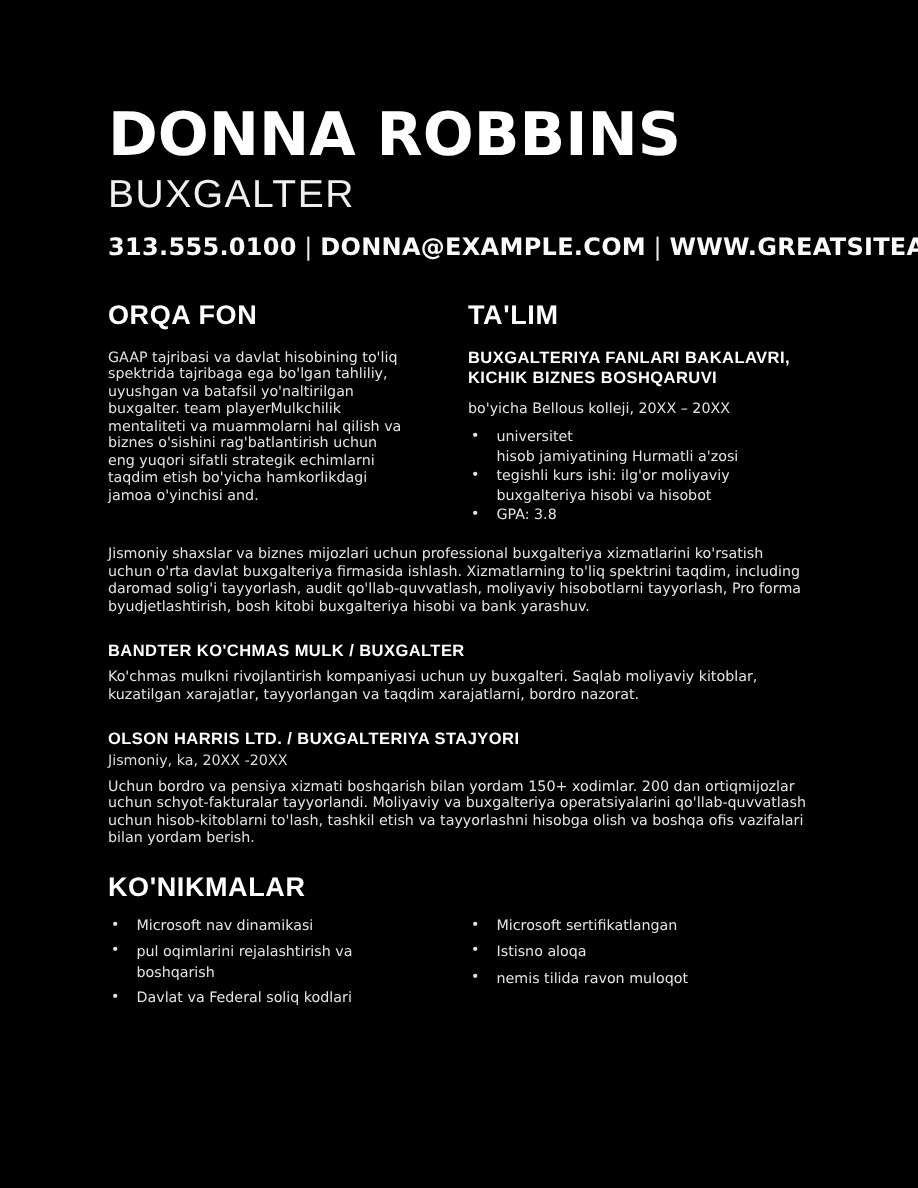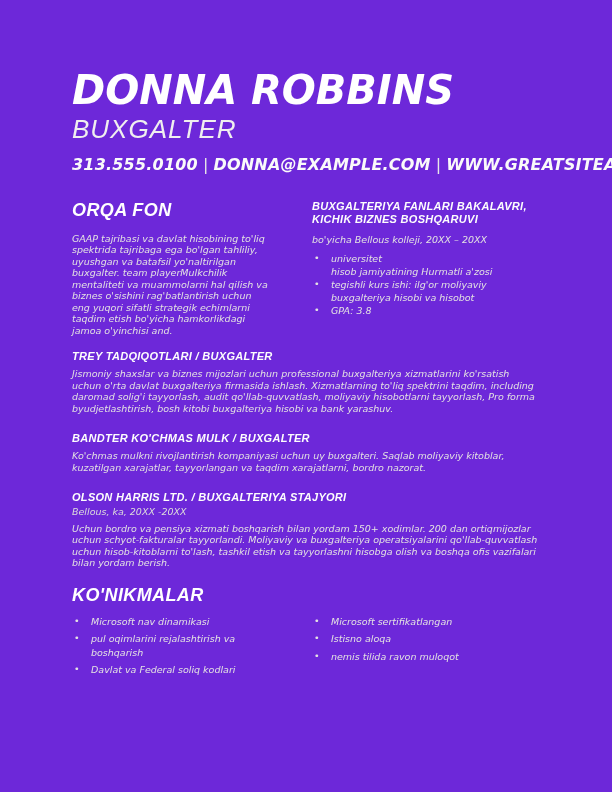--- a/index.html
+++ b/index.html
@@ -1,21 +1,20 @@
 <!DOCTYPE html>
 <html><head>
 <meta charset="utf-8">
 <style>
   html,body{margin:0;padding:0;background:#2a2929;}
   .page{
     width:612px;height:792px;box-sizing:border-box;overflow:hidden;
-    background:#6d28d9;color:#e4e2e2;
+    background:#000000;color:#e4e2e2;
     padding:70px 72px 0 72px;
     font-family:"DejaVu Sans",sans-serif;
-    font-style:italic;
   }
   
   .name{
     font-family:"DejaVu Sans",sans-serif;font-weight:bold;
     font-size:40px;line-height:1.0;color:#ffffff;letter-spacing:0;
   }
   .role{
     font-family:"Liberation Sans",sans-serif;font-weight:400;
     font-size:26px;line-height:1.0;color:#f0efef;letter-spacing:1px;
     margin-top:6px;
@@ -78,20 +77,21 @@
     <span>313.555.0100</span><span class="sep">|</span><span>DONNA@EXAMPLE.COM</span><span class="sep">|</span><span>WWW.GREATSITEADDRESS.COM</span>
   </div>
 
   <div class="two-col">
     <div class="col-left">
       <div class="sec-heading">ORQA FON</div>
       <div class="body-text">GAAP tajribasi va davlat hisobining to'liq spektrida tajribaga ega bo'lgan tahliliy, uyushgan va batafsil yo'naltirilgan buxgalter. team playerMulkchilik mentaliteti va muammolarni hal qilish va biznes o'sishini rag'batlantirish uchun eng yuqori sifatli strategik echimlarni taqdim etish bo'yicha hamkorlikdagi jamoa o'yinchisi and.</div>
     </div>
     <div class="col-gap"></div>
     <div class="col-right">
+      <div class="sec-heading">TA'LIM</div>
       <div class="sub-bold">BUXGALTERIYA FANLARI BAKALAVRI, KICHIK BIZNES BOSHQARUVI</div>
       <div class="body-text school-line">bo'yicha Bellous kolleji, 20XX – 20XX</div>
       <ul class="blist body-text">
         <li>
           <span class="dot">•</span>
           <span class="btext">universitet
 hisob jamiyatining Hurmatli a'zosi</span>
         </li>
         <li>
           <span class="dot">•</span>
@@ -101,32 +101,31 @@
           <span class="dot">•</span>
           <span class="btext">GPA: 3.8</span>
         </li>
       </ul>
     </div>
   </div>
 
   <div class="section">
 
     <div class="job">
-      <div class="sub-bold">TREY TADQIQOTLARI / BUXGALTER</div>
       <div class="body-text job-desc">Jismoniy shaxslar va biznes mijozlari uchun professional buxgalteriya xizmatlarini ko'rsatish uchun o'rta davlat buxgalteriya firmasida ishlash. Xizmatlarning to'liq spektrini taqdim, including daromad solig'i tayyorlash, audit qo'llab-quvvatlash, moliyaviy hisobotlarni tayyorlash, Pro forma byudjetlashtirish, bosh kitobi buxgalteriya hisobi va bank yarashuv.</div>
     </div>
 
     <div class="job">
       <div class="sub-bold">BANDTER KO'CHMAS MULK / BUXGALTER</div>
       <div class="body-text job-desc">Ko'chmas mulkni rivojlantirish kompaniyasi uchun uy buxgalteri. Saqlab moliyaviy kitoblar, kuzatilgan xarajatlar, tayyorlangan va taqdim xarajatlarni, bordro nazorat.</div>
     </div>
 
     <div class="job">
       <div class="sub-bold">OLSON HARRIS LTD. / BUXGALTERIYA STAJYORI</div>
-      <div class="body-text muted job-loc">Bellous, ka, 20XX -20XX</div>
+      <div class="body-text muted job-loc">Jismoniy, ka, 20XX -20XX</div>
       <div class="body-text job-desc">Uchun bordro va pensiya xizmati boshqarish bilan yordam 150+ xodimlar. 200 dan ortiqmijozlar uchun schyot-fakturalar tayyorlandi. Moliyaviy va buxgalteriya operatsiyalarini qo'llab-quvvatlash uchun hisob-kitoblarni to'lash, tashkil etish va tayyorlashni hisobga olish va boshqa ofis vazifalari bilan yordam berish.</div>
     </div>
   </div>
 
   <div class="section" style="margin-top:16px;">
     <div class="sec-heading">KO'NIKMALAR</div>
     <div class="skills-row">
       <div class="col-left">
         <ul class="slist body-text">
           <li>

